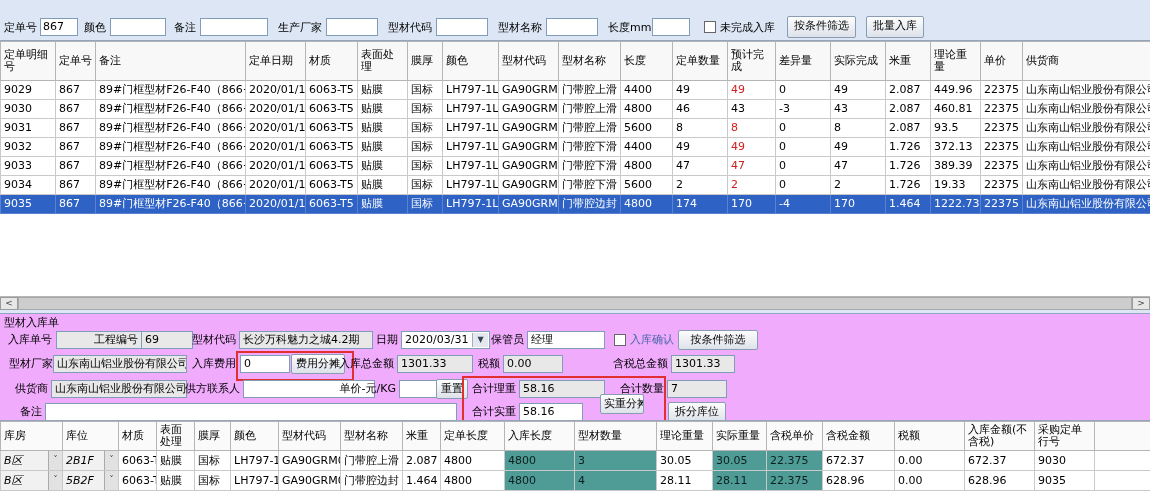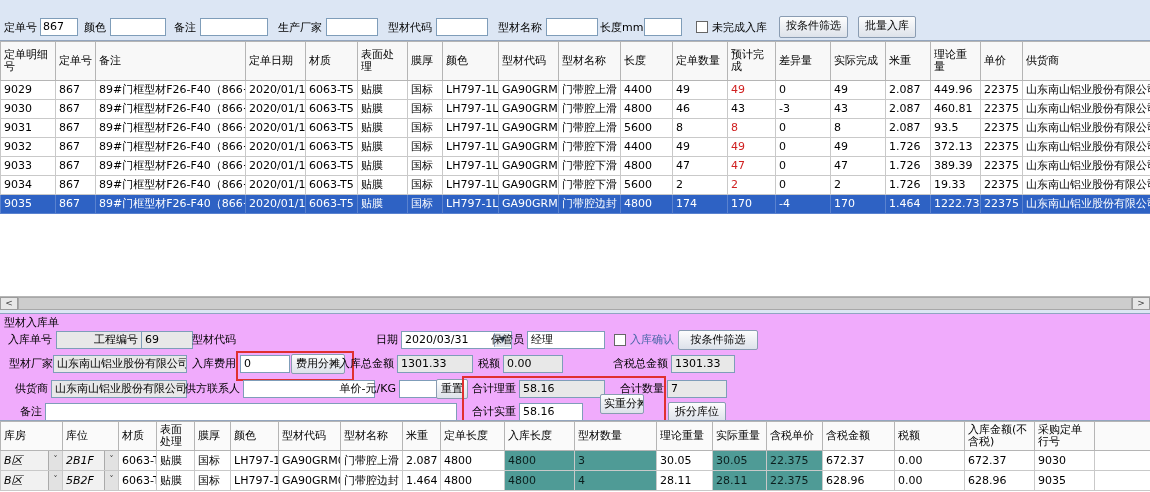--- a/index.html
+++ b/index.html
@@ -61,21 +61,21 @@
           <span class="flbl" style="margin-left: 6px; width: 24px;">颜色</span>
           <span class="tbox" style="width: 50px; margin-left: 2px;"></span>
           <span class="flbl" style="margin-left: 8px; width: 24px;">备注</span>
           <span class="tbox" style="width: 62px; margin-left: 2px;"></span>
           <span class="flbl" style="margin-left: 10px; width: 46px;">生产厂家</span>
           <span class="tbox" style="width: 46px; margin-left: 2px;"></span>
           <span class="flbl" style="margin-left: 10px; width: 46px;">型材代码</span>
           <span class="tbox" style="width: 46px; margin-left: 2px;"></span>
           <span class="flbl" style="margin-left: 10px; width: 46px;">型材名称</span>
           <span class="tbox" style="width: 46px; margin-left: 2px;"></span>
-          <span class="flbl" style="margin-left: 2px; width: 42px;">长度mm</span>
+          <span class="flbl" style="margin-left: 10px; width: 42px;">长度mm</span>
           <span class="tbox" style="width: 32px; margin-left: 2px;"></span>
         </span>
       <span class="cbx" style="margin-left:14px"></span>
       <span style="margin-left:4px">未完成入库</span>
       <span class="fbtn" style="margin-left:12px">按条件筛选</span>
       <span class="fbtn" style="margin-left:10px">批量入库</span>
     </div>
 
     <div class="gridwrap">
       <table class="g" id="top-grid">
@@ -283,22 +283,23 @@
   </div>
 
   <div class="bottom-area">
     <div class="stitle">型材入库单</div>
 
     <div class="flabel" style="top:17px;left:2px;width:50px">入库单号</div>
     <div class="finput ro" style="top:17px;left:56px;width:80px"></div>
     <div class="flabel" style="top:17px;left:92px;width:46px">工程编号</div>
     <div class="finput ro" style="top:17px;left:141px;width:44px">69</div>
     <div class="flabel" style="top:17px;left:190px;width:46px">型材代码</div>
+    <div class="finput ro" style="top:17px;left:239px;width:126px">长沙万科魅力之城4.2期</div>
     <div class="flabel" style="top:17px;left:372px;width:26px">日期</div>
-    <div class="finput" style="top:17px;left:401px;width:80px;padding-right:26px">
+    <div class="finput" style="top:17px;left:401px;width:80px;padding-right:4px">
       <span>2020/03/31</span>
       <span class="dropbtn">▼</span>
     </div>
     <div class="flabel" style="top:17px;left:488px;width:36px">保管员</div>
     <div class="finput" style="top:17px;left:527px;width:70px">经理</div>
     <span class="cbx" style="position:absolute;top:20px;left:614px"></span>
     <div class="bluelbl" style="top:17px;left:630px">入库确认</div>
     <div class="btn" style="top:16px;left:678px;width:80px">按条件筛选</div>
 
     <div class="flabel" style="top:41px;left:5px;width:48px">型材厂家</div>

